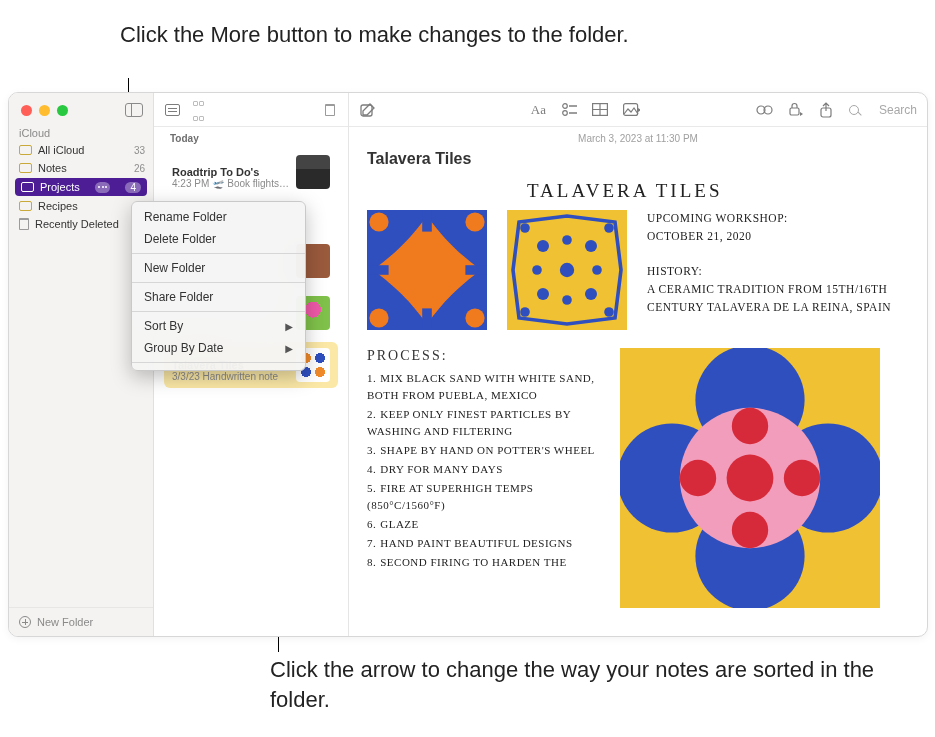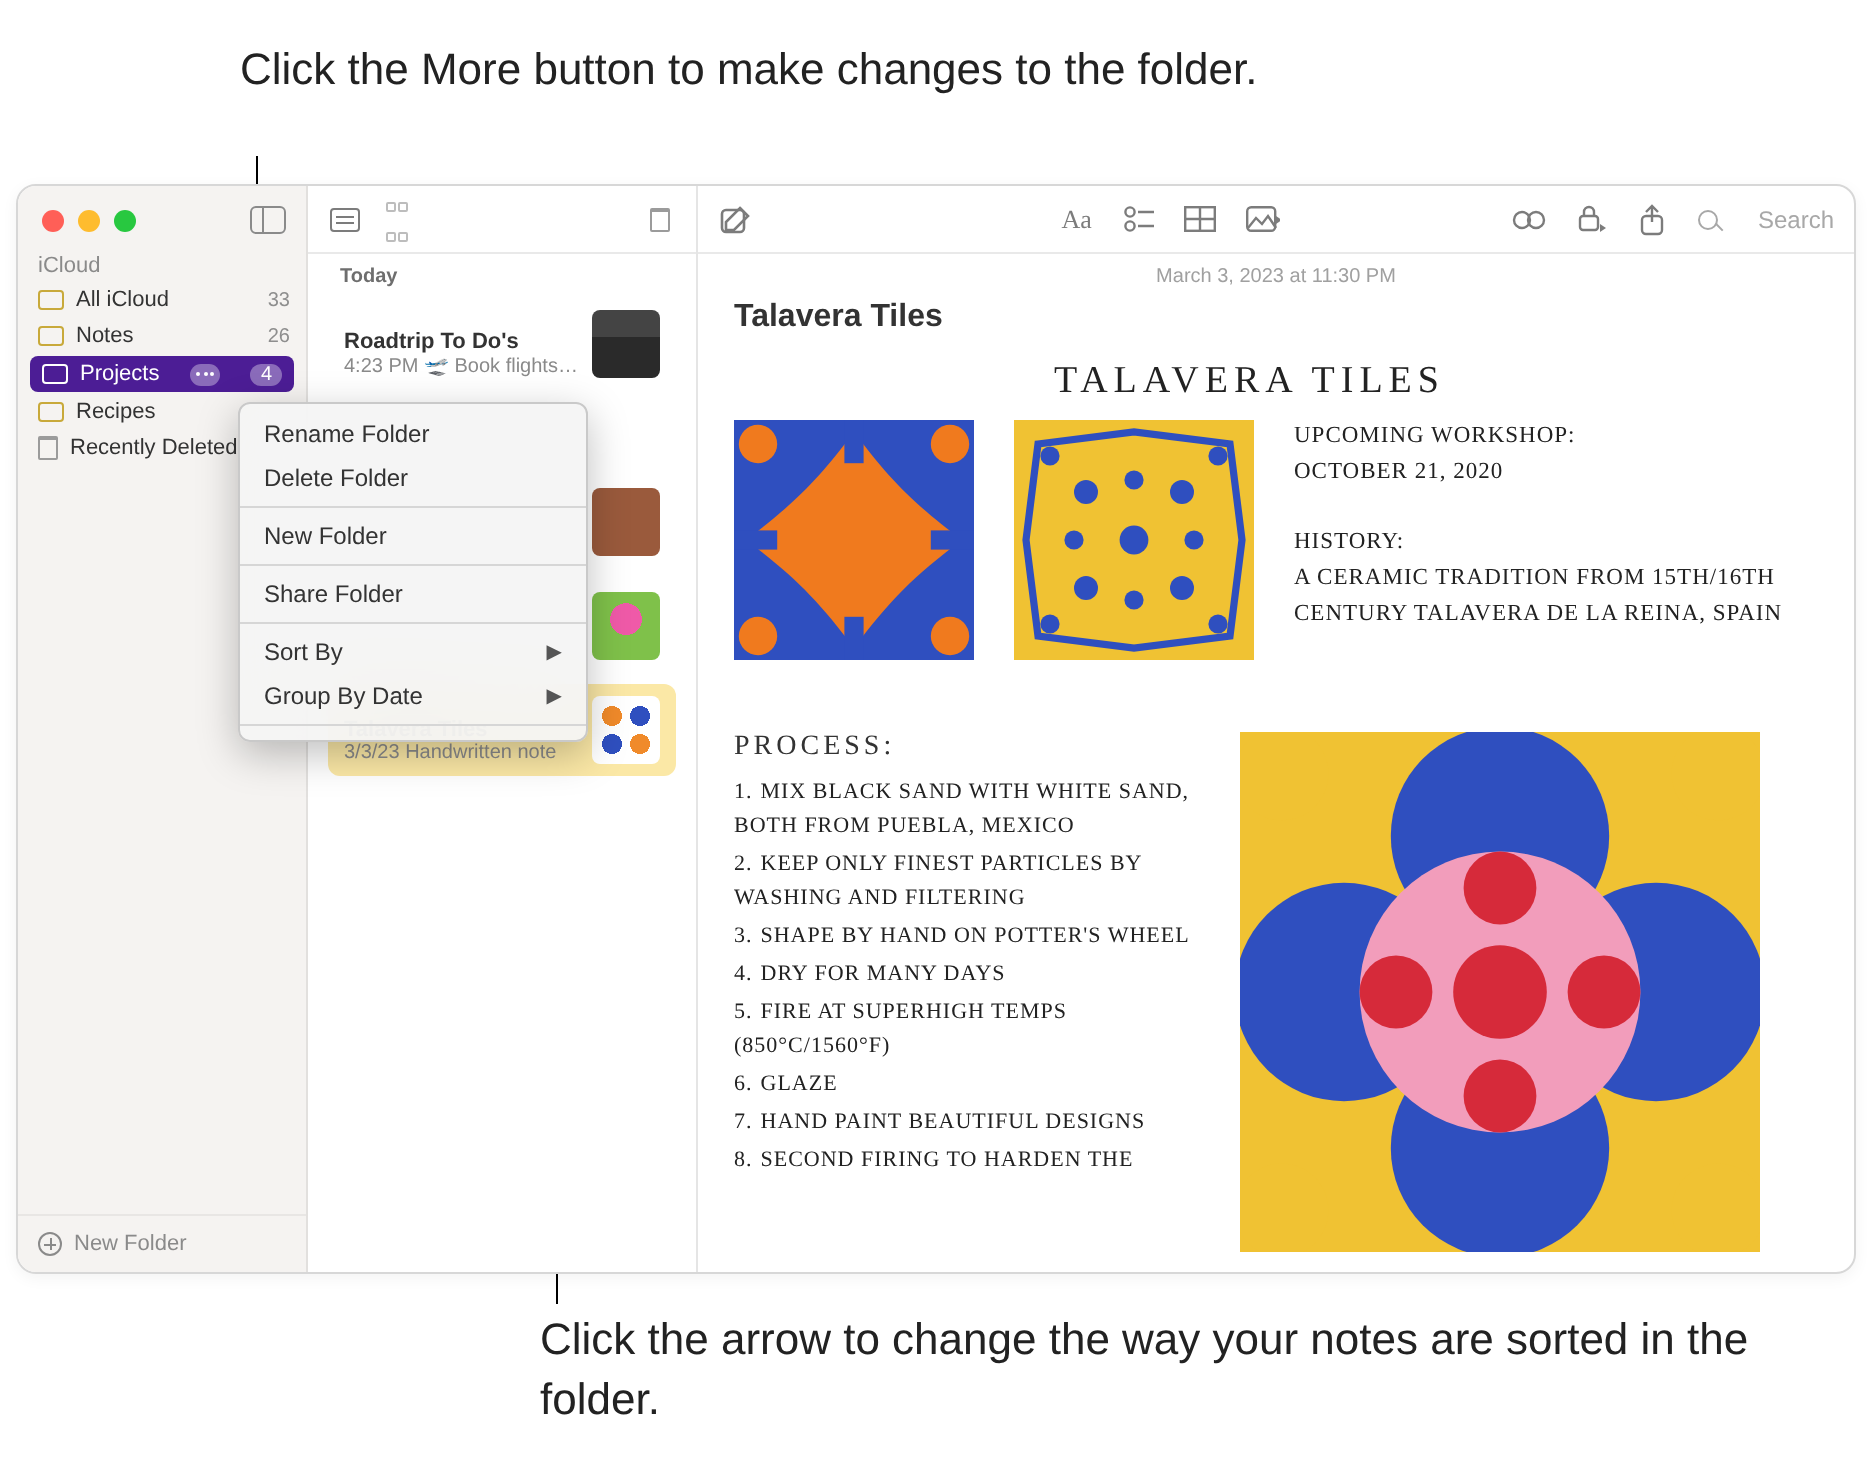--- a/index.html
+++ b/index.html
@@ -232,21 +232,21 @@
       radial-gradient(circle at 25% 25%, #f08a2a 0 5px, transparent 5px),
       radial-gradient(circle at 75% 25%, #2f4fbf 0 5px, transparent 5px),
       radial-gradient(circle at 25% 75%, #2f4fbf 0 5px, transparent 5px),
       radial-gradient(circle at 75% 75%, #f08a2a 0 5px, transparent 5px);
   }
 
   
   .context-menu {
     position: absolute;
     top: 108px;
-    left: 110px;
+    left: 122px;
     width: 175px;
     background: #f4f4f4ee;
     border: 0.5px solid #c9c9c9;
     border-radius: 6px;
     box-shadow: 0 6px 20px rgba(0,0,0,0.25);
     backdrop-filter: blur(20px);
     font-size: 12px;
     padding: 4px 0;
     z-index: 50;
   }
@@ -333,21 +333,21 @@
   .tile-svg { width:120px; height:120px; }
   .top-text {
     font-size: 11.5px;
     line-height: 1.55;
     color:#222;
   }
   .top-text .lbl { display:block; }
   .process-row {
     display: flex;
     gap: 18px;
-    margin-top: 36px;
+    margin-top: 18px;
     align-items:flex-start;
   }
   .process-col { width: 235px; }
   .process-hdr {
     font-size: 14px; letter-spacing: 2px; margin-bottom:6px;
   }
   .process-col ol {
     list-style: none;
     font-size: 11px;
     line-height: 1.55;

